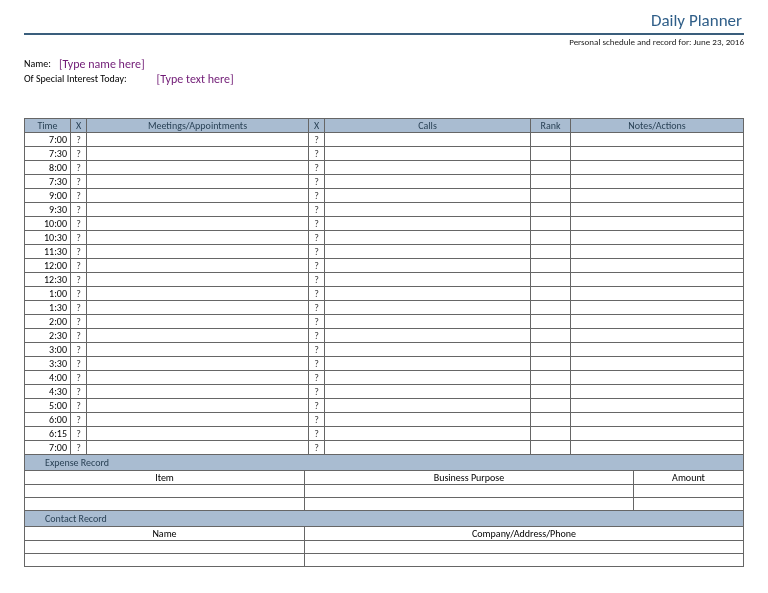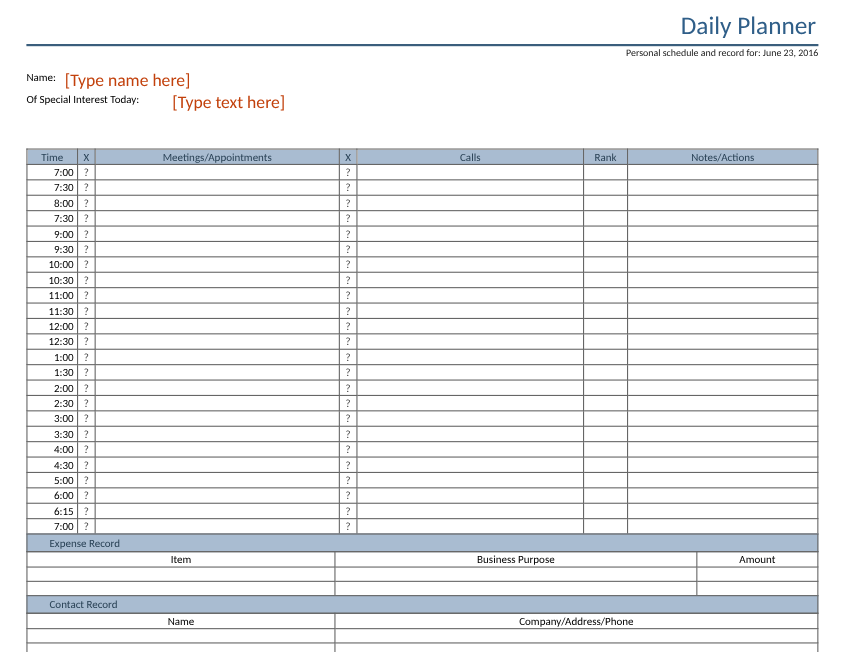--- a/index.html
+++ b/index.html
@@ -11,21 +11,21 @@
     padding: 10px 24px 24px 24px;
     font-size: 10px;
     color: #000;
   }
   .header {
     text-align: right;
     margin-bottom: 2px;
   }
   .title {
     color: #2f5e88;
-    font-size: 23px;
+    font-size: 17px;
     font-weight: 400;
     padding-right: 2px;
   }
   .hr {
     height: 2px;
     background: #3a5e7c;
     margin: 1px 0 1px 0;
   }
   .sub {
     text-align: right;
@@ -33,21 +33,21 @@
     color: #222;
     margin-bottom: 10px;
   }
   .meta-row {
     display: flex;
     align-items: flex-start;
     gap: 8px;
     font-size: 10px;
   }
   .meta-lbl { font-size: 10px; }
-  .meta-val { font-size: 16px; color: #c2410c; }
+  .meta-val { font-size: 12px; color: #701a75; }
   .meta2 { margin-top: 1px; margin-bottom: 2px; }
 
   table.schedule {
     border-collapse: collapse;
     width: 100%;
     table-layout: fixed;
     margin-top: 32px;
   }
   table.schedule th, table.schedule td {
     border: 1px solid #666;
@@ -211,29 +211,20 @@
       <tr>
         <td class="col-time">10:30</td>
         <td class="col-x">?</td>
         <td></td>
         <td class="col-x2">?</td>
         <td></td>
         <td></td>
         <td></td>
       </tr>
       <tr>
-        <td class="col-time">11:00</td>
-        <td class="col-x">?</td>
-        <td></td>
-        <td class="col-x2">?</td>
-        <td></td>
-        <td></td>
-        <td></td>
-      </tr>
-      <tr>
         <td class="col-time">11:30</td>
         <td class="col-x">?</td>
         <td></td>
         <td class="col-x2">?</td>
         <td></td>
         <td></td>
         <td></td>
       </tr>
       <tr>
         <td class="col-time">12:00</td>

